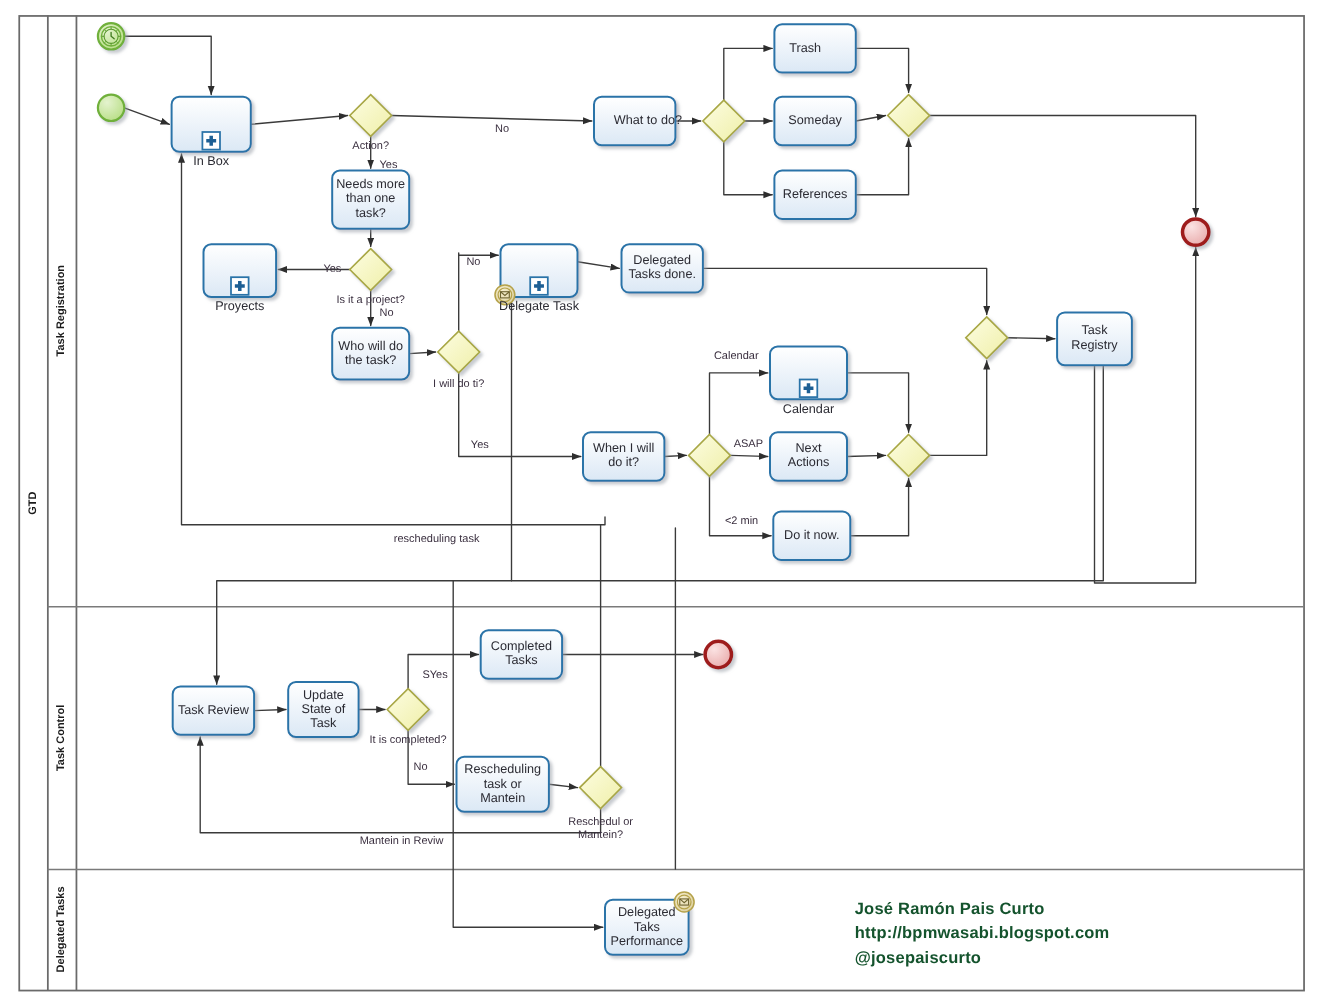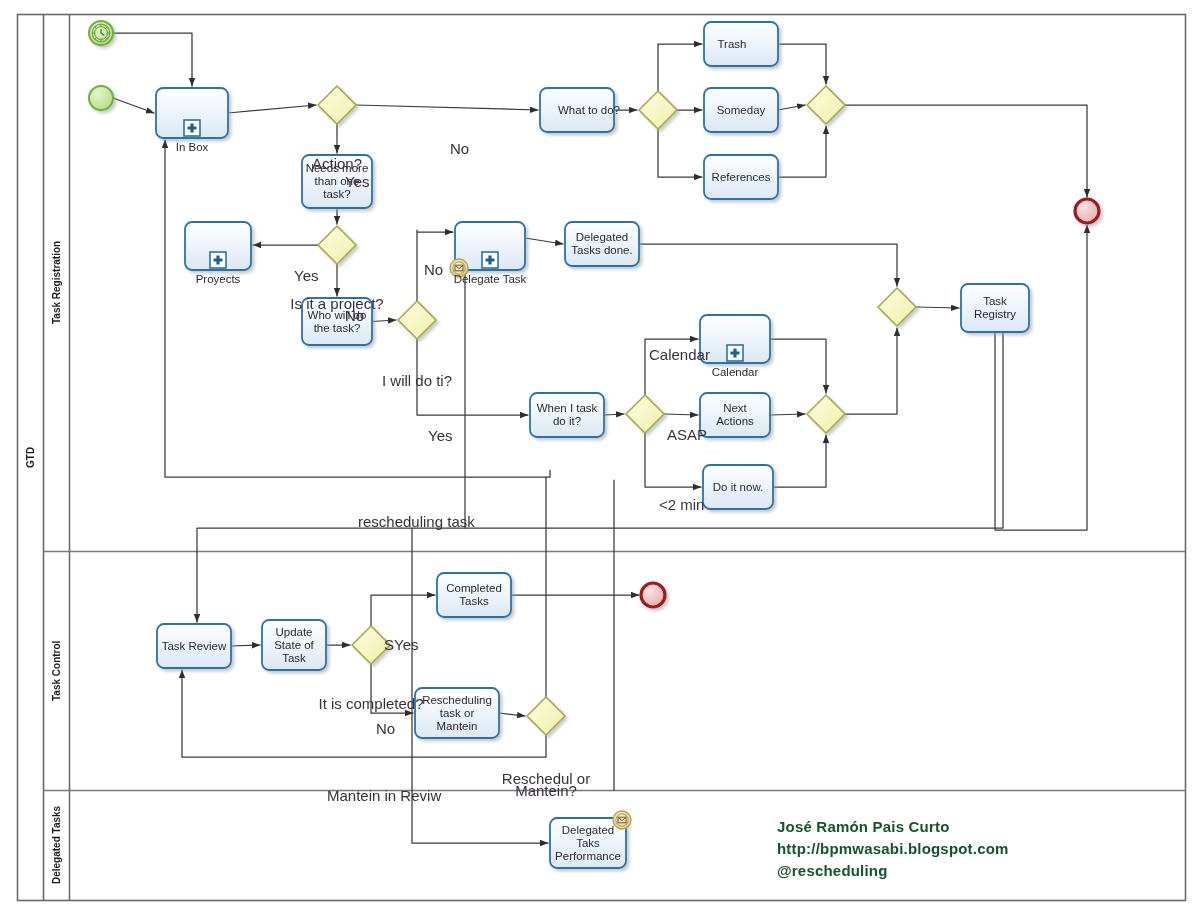--- a/index.html
+++ b/index.html
@@ -1,21 +1,21 @@
 <!DOCTYPE html>
 <html><head>
 <meta charset="utf-8">
 <style>
   html,body{margin:0;padding:0;background:#ffffff;}
   body{width:1200px;height:915px;overflow:hidden;
        font-family:"Liberation Sans","DejaVu Sans",sans-serif;}
   #stage{position:relative;width:1200px;height:915px;}
   #canvas{position:absolute;left:0;top:0;}
-  .lbl{position:absolute;color:#3a2f3f;font-size:15px;line-height:12px;
-       text-align:center;white-space:pre;pointer-events:none;margin-top:31px;}
+  .lbl{position:absolute;color:#3a2f3f;font-size:10px;line-height:12px;
+       text-align:center;white-space:pre;pointer-events:none;}
   .extlbl{position:absolute;color:#2b2b33;font-size:11.5px;line-height:13px;
        text-align:center;}
   .credit{position:absolute;color:#9e1b1b;font-weight:bold;font-size:15px;
        line-height:22px;letter-spacing:.2px;}
   .lane-title{position:absolute;font-size:10px;font-weight:bold;color:#1b1b1b;
        writing-mode:vertical-rl;transform:rotate(180deg);
        display:flex;align-items:center;justify-content:center;}
   .pool-title{position:absolute;font-size:10px;font-weight:bold;color:#1b1b1b;
        writing-mode:vertical-rl;transform:rotate(180deg);
        display:flex;align-items:center;justify-content:center;}
@@ -254,21 +254,21 @@
 task?</div>
       <div class="extlbl" style="left: 302px; top: 298px; width: 70px; height: 47px; display: flex; align-items: center; justify-content: center; white-space: pre-line;">Who will do
 the task?</div>
       <div class="extlbl" style="left: 540px; top: 88px; width: 74px; height: 44px; display: flex; align-items: center; justify-content: center; white-space: pre-line; padding-left: 12px;">What to do?</div>
       <div class="extlbl" style="left: 704px; top: 22px; width: 56px; height: 44px; display: flex; align-items: center; justify-content: center; white-space: pre-line;">Trash</div>
       <div class="extlbl" style="left: 704px; top: 88px; width: 74px; height: 44px; display: flex; align-items: center; justify-content: center; white-space: pre-line;">Someday</div>
       <div class="extlbl" style="left: 704px; top: 155px; width: 74px; height: 44px; display: flex; align-items: center; justify-content: center; white-space: pre-line;">References</div>
       <div class="extlbl" style="left: 435px; top: 273px; width: 110px;">Delegate Task</div>
       <div class="extlbl" style="left: 565px; top: 222px; width: 74px; height: 44px; display: flex; align-items: center; justify-content: center; white-space: pre-line;">Delegated
 Tasks done.</div>
-      <div class="extlbl" style="left: 530px; top: 393px; width: 74px; height: 44px; display: flex; align-items: center; justify-content: center; white-space: pre-line;">When I task
+      <div class="extlbl" style="left: 530px; top: 393px; width: 74px; height: 44px; display: flex; align-items: center; justify-content: center; white-space: pre-line;">When I will
 do it?</div>
       <div class="extlbl" style="left: 680px; top: 366px; width: 110px;">Calendar</div>
       <div class="extlbl" style="left: 700px; top: 393px; width: 70px; height: 44px; display: flex; align-items: center; justify-content: center; white-space: pre-line;">Next
 Actions</div>
       <div class="extlbl" style="left: 703px; top: 465px; width: 70px; height: 44px; display: flex; align-items: center; justify-content: center; white-space: pre-line;">Do it now.</div>
       <div class="extlbl" style="left: 961px; top: 284px; width: 68px; height: 48px; display: flex; align-items: center; justify-content: center; white-space: pre-line;">Task
 Registry</div>
       <div class="extlbl" style="left: 157px; top: 624px; width: 74px; height: 44px; display: flex; align-items: center; justify-content: center; white-space: pre-line;">Task Review</div>
       <div class="extlbl" style="left: 262px; top: 620px; width: 64px; height: 50px; display: flex; align-items: center; justify-content: center; white-space: pre-line;">Update
 State of
@@ -298,15 +298,15 @@
       <div class="lbl" style="left: 659px; top: 468px; text-align: left;">&lt;2 min</div>
       <div class="lbl" style="left: 358px; top: 485px; text-align: left;">rescheduling task</div>
       <div class="lbl" style="left: 384px; top: 608px; text-align: left;">SYes</div>
       <div class="lbl" style="left: 376px; top: 692px; text-align: left;">No</div>
       <div class="lbl" style="left: 327px; top: 759px; text-align: left;">Mantein in Reviw</div>
     </div>
 
   <div class="credit" style="left: 777px; top: 816px; color: #14532d;">
     <div>José Ramón Pais Curto</div>
     <div>http://bpmwasabi.blogspot.com</div>
-    <div>@rescheduling</div>
+    <div>@josepaiscurto</div>
   </div>
 </div>
 
 </body></html>

